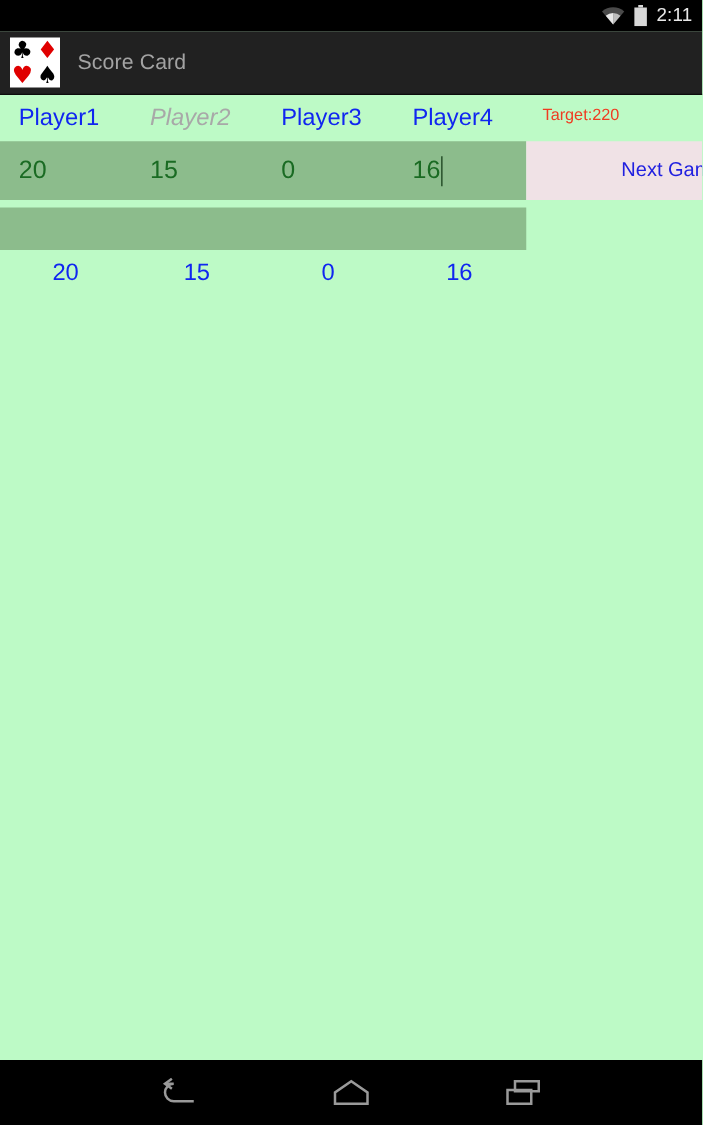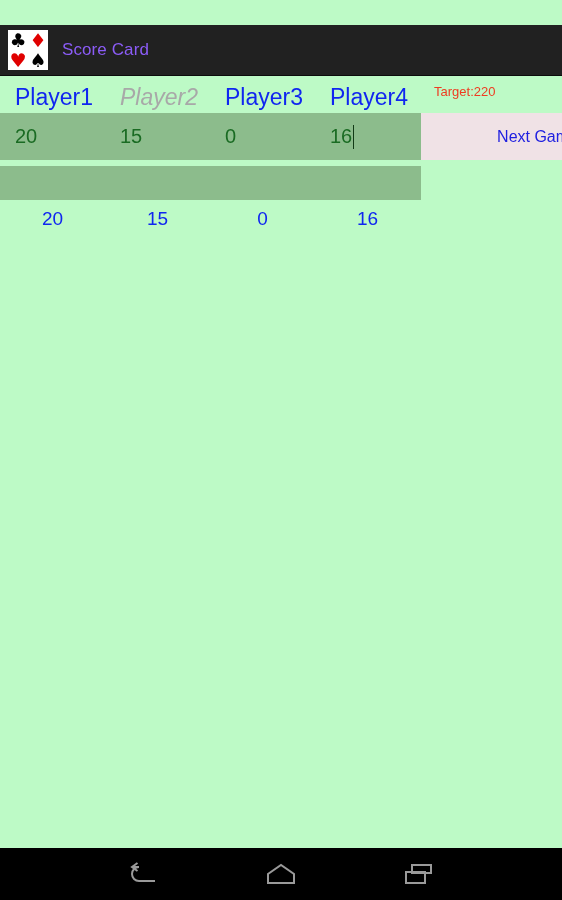--- a/index.html
+++ b/index.html
@@ -54,32 +54,32 @@
     flex:none;
   }
   .suit {
     display:flex; align-items:center; justify-content:center;
     font-size:19px; line-height:1;
     font-family:"DejaVu Sans", sans-serif;
   }
   .suit.black { color:#000; }
   .suit.red { color:#e00000; }
   .app-title {
-    color:#8b5cf6; font-size:17px;
+    color:#a3a3a3; font-size:17px;
     margin-left:14px; letter-spacing:0.1px;
   }
 
   
   .content { position:absolute; top:76px; left:0; width:562px; height:784px; }
 
   
   .header-row { position:absolute; top:0; left:0; width:562px; height:37px; }
   .player-name {
     position:absolute; top:8px;
-    font-size:23px; color:#1026f0;
+    font-size:19px; color:#1026f0;
     white-space:nowrap;
   }
   .player-name.disabled { color:#a8a8a8;font-style:italic; }
   .p0 { left:15px; }
   .p1 { left:120px; }
   .p2 { left:225px;text-align:right; }
   .p3 { left:330px; }
   .target-label {
     position:absolute; top:8px; left:434px;
     font-size:13px; color:#ef3b21;
@@ -161,20 +161,34 @@
   .nav-btn {
     width:56px; height:44px;
     display:flex; align-items:center; justify-content:center;
   }
 </style>
 </head>
 <body>
 
 <div id="screen">
 
+  <div class="status-bar">
+    <div class="status-icons">
+      <svg class="wifi-icon" width="19" height="15" viewBox="0 0 19 15">
+        <path d="M9.5 14.5 L0.6 4.2 A13.5 13.5 0 0 1 18.4 4.2 Z" fill="#4a4a4a"></path>
+        <path d="M9.5 14.5 L3.6 7.6 A9 9 0 0 1 9.5 5.4 Z" fill="#e8e8e8"></path>
+        <path d="M9.5 14.5 L15.4 7.6 A9 9 0 0 0 9.5 5.4 Z" fill="#bdbdbd"></path>
+      </svg>
+      <svg class="battery-icon" width="11" height="17" viewBox="0 0 11 17">
+        <rect x="3.6" y="0" width="3.8" height="2" fill="#d8d8d8"></rect>
+        <rect x="0.5" y="2" width="10" height="15" fill="#d8d8d8"></rect>
+      </svg>
+      <span class="status-time">2:11</span>
+    </div>
+  </div>
 
   <div class="action-bar">
     <div class="app-icon">
       <div class="suit black">♣</div>
       <div class="suit red">♦</div>
       <div class="suit red">♥</div>
       <div class="suit black">♠</div>
     </div>
     <div class="app-title">Score Card</div>
   </div>

